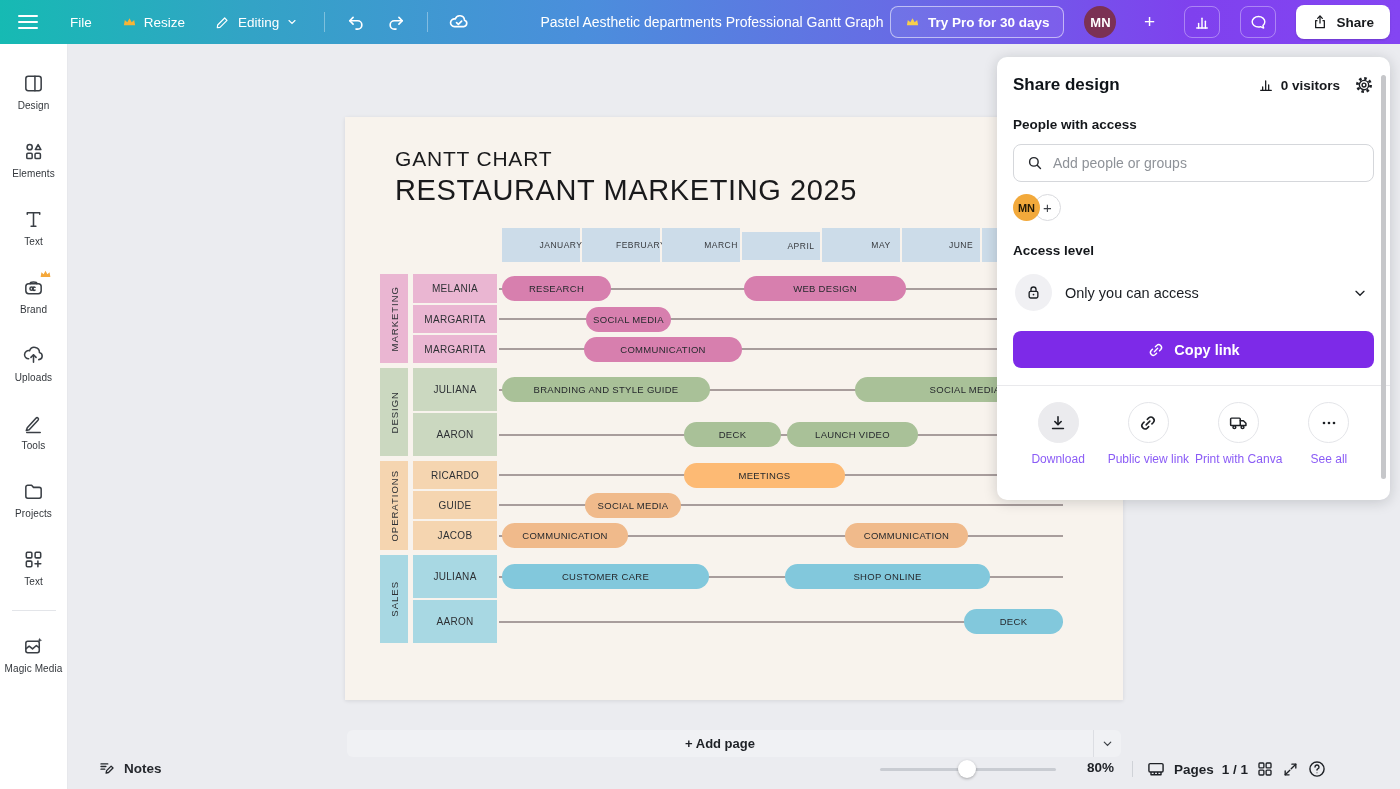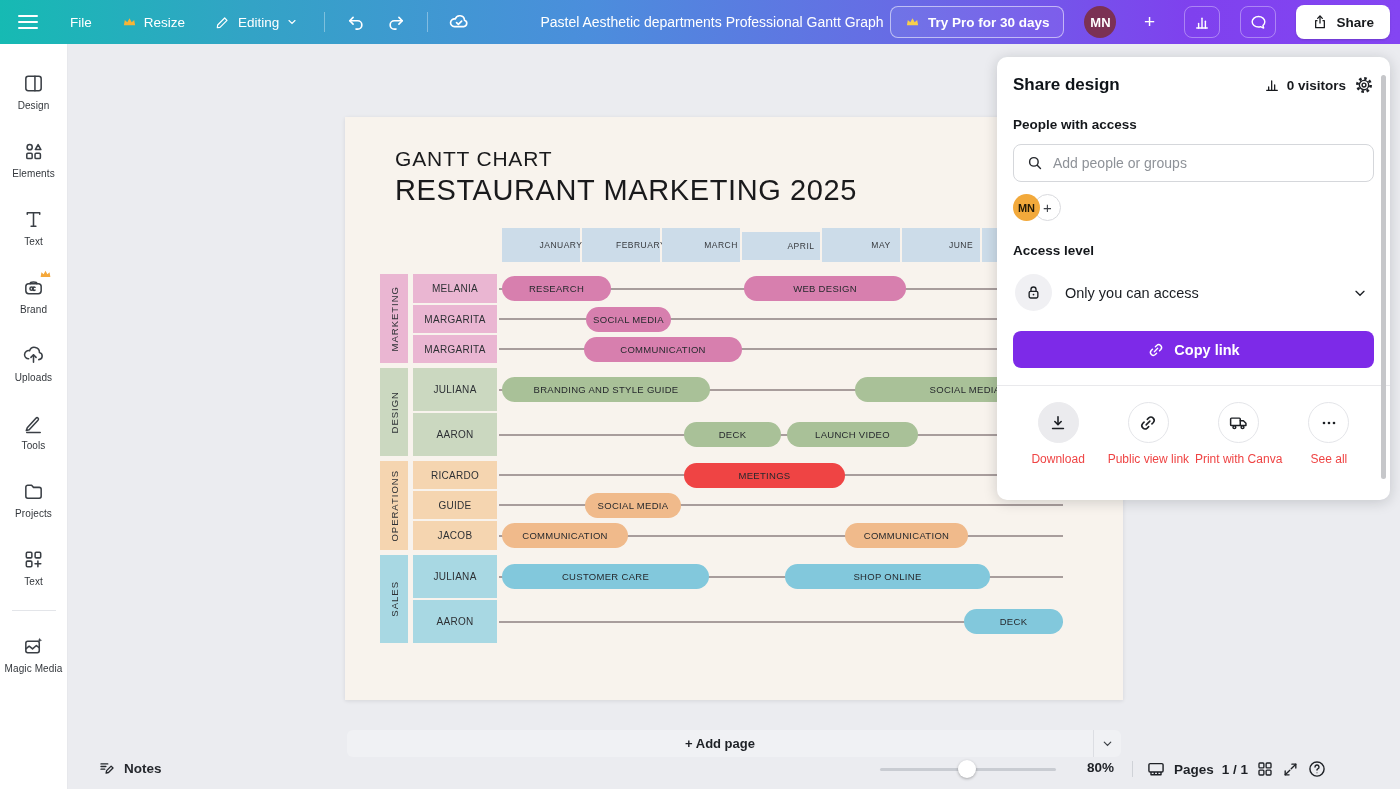--- a/index.html
+++ b/index.html
@@ -56,21 +56,21 @@
   .row-line { position:absolute; height:2px; background:#8d8080; opacity:.75; }
   .gbar { position:absolute; height:25px; border-radius:13px; display:flex; align-items:center; justify-content:center;
     font-size:9.5px; color:#26292d; font-weight:500; letter-spacing:.3px; white-space:nowrap; }
 
   
   .panel { position:absolute; left:997px; top:57px; width:393px; height:443px; background:#fff; border-radius:10px;
     box-shadow:0 2px 14px rgba(18,21,26,.18); z-index:50; padding:18px 16px 0 16px; }
   .panel-scroll { position:absolute; right:4px; top:18px; width:5px; height:404px; border-radius:3px; background:#c6c7ca; }
   .p-head { display:flex; align-items:center; }
   .p-title { font-size:17px; font-weight:700; color:#0e1318; flex:0 0 auto; }
-  .p-head-right { margin-left:auto; display:flex; align-items:center; gap:8px; }
+  .p-head-right { margin-left:auto; display:flex; align-items:center; gap:14px; }
   .visitors { display:flex; align-items:center; gap:7px; font-size:13.5px; font-weight:600; color:#17191d; cursor:pointer; }
   .gear { cursor:pointer; display:flex; }
   .p-sub { font-size:13.5px; font-weight:700; color:#14171b; margin-top:22px; }
   .p-input { margin-top:12px; height:38px; border:1px solid #d5d7db; border-radius:8px; display:flex; align-items:center;
     padding:0 12px; gap:9px; background:#fff; }
   .p-input input { border:none; outline:none; flex:1; font-size:14px; color:#1c1f24; font-family:"Liberation Sans",sans-serif; background:transparent; }
   .p-input input::placeholder { color:#8e9298; }
   .p-avatars { margin-top:12px; display:flex; align-items:center; }
   .avatar-share { width:27px; height:27px; border-radius:50%; background:#f2a93b; color:#231a07; font-size:11px; font-weight:700;
     display:flex; align-items:center; justify-content:center; z-index:2; cursor:pointer; }
@@ -81,21 +81,21 @@
   .access-text { font-size:14.5px; color:#1a1d22; }
   .access-chevron { margin-left:auto; display:flex; padding-right:4px; }
   .copylink-btn { margin-top:16px; height:37px; border-radius:8px; background:#7d2ae8; color:#fff; display:flex; align-items:center;
     justify-content:center; gap:9px; font-size:14.5px; font-weight:700; cursor:pointer; }
   .p-divider { height:1px; background:#e9e9ec; margin:17px -16px 0; }
   .p-actions { display:flex; margin-top:16px; }
   .p-action { flex:1; display:flex; flex-direction:column; align-items:center; gap:9px; cursor:pointer; }
   .pa-circle { width:41px; height:41px; border-radius:50%; background:#fff; border:1px solid #e4e5e9;
     display:flex; align-items:center; justify-content:center; }
   .pa-circle.active { background:#ebebee; border-color:#ebebee; }
-  .pa-label { font-size:12px; color:#ef4444; text-align:center; line-height:1.25; max-width:92px; }
+  .pa-label { font-size:12px; color:#8b5cf6; text-align:center; line-height:1.25; max-width:92px; }
 
   
   .addpage { position:absolute; left:347px; top:730px; width:774px; height:27px; background:#f0f1f4; border-radius:6px;
     display:flex; align-items:center; z-index:5; }
   .addpage-main { flex:1; text-align:center; font-size:13px; font-weight:700; color:#1e2126; cursor:pointer; }
   .addpage-chevron { width:28px; height:100%; border-left:1px solid #dcdee3; display:flex; align-items:center; justify-content:center; cursor:pointer; }
   .ai-glow { position:absolute; left:8px; top:727px; width:52px; height:52px; border-radius:50%; background:#e3e5ea; z-index:5; }
   .ai-ball { position:absolute; left:12px; top:731px; width:44px; height:44px; border-radius:50%;
     background:linear-gradient(135deg,#2bc3cc,#6a5cf5 55%,#9a4bf0); padding:2.5px; cursor:pointer; z-index:6; }
   .ai-ball-inner { width:100%; height:100%; border-radius:50%; background:#fff; display:flex; align-items:center; justify-content:center; }
@@ -330,21 +330,21 @@
         <div class="gbar" style="left:510px;top:260px;width:220px;background:#a9c198">SOCIAL MEDIA</div>
         <div class="row-line" style="left:154px;top:316.5px;width:564px"></div>
         <div class="name-cell" style="top:296px;height:43px;background:#cbd8c0">AARON</div>
         <div class="gbar" style="left:339px;top:305px;width:97px;background:#a9c198">DECK</div>
         <div class="gbar" style="left:442px;top:305px;width:131px;background:#a9c198">LAUNCH VIDEO</div>
         <div class="grp-label" style="top:344px;height:89px;background:#f5d5b0">
           <span>OPERATIONS</span>
         </div>
         <div class="row-line" style="left:154px;top:357px;width:564px"></div>
         <div class="name-cell" style="top:344px;height:28px;background:#f5d5b0">RICARDO</div>
-        <div class="gbar" style="left:339px;top:345.5px;width:161px;background:#ef4444">MEETINGS</div>
+        <div class="gbar" style="left:339px;top:345.5px;width:161px;background:#fdba74">MEETINGS</div>
         <div class="row-line" style="left:154px;top:387px;width:564px"></div>
         <div class="name-cell" style="top:374px;height:28px;background:#f5d5b0">GUIDE</div>
         <div class="gbar" style="left:240px;top:375.5px;width:96px;background:#f0ba8b">SOCIAL MEDIA</div>
         <div class="row-line" style="left:154px;top:417.5px;width:564px"></div>
         <div class="name-cell" style="top:404px;height:29px;background:#f5d5b0">JACOB</div>
         <div class="gbar" style="left:157px;top:406px;width:126px;background:#f0ba8b">COMMUNICATION</div>
         <div class="gbar" style="left:500px;top:406px;width:123px;background:#f0ba8b">COMMUNICATION</div>
         <div class="grp-label" style="top:438px;height:88px;background:#a8d8e3">
           <span>SALES</span>
         </div>

